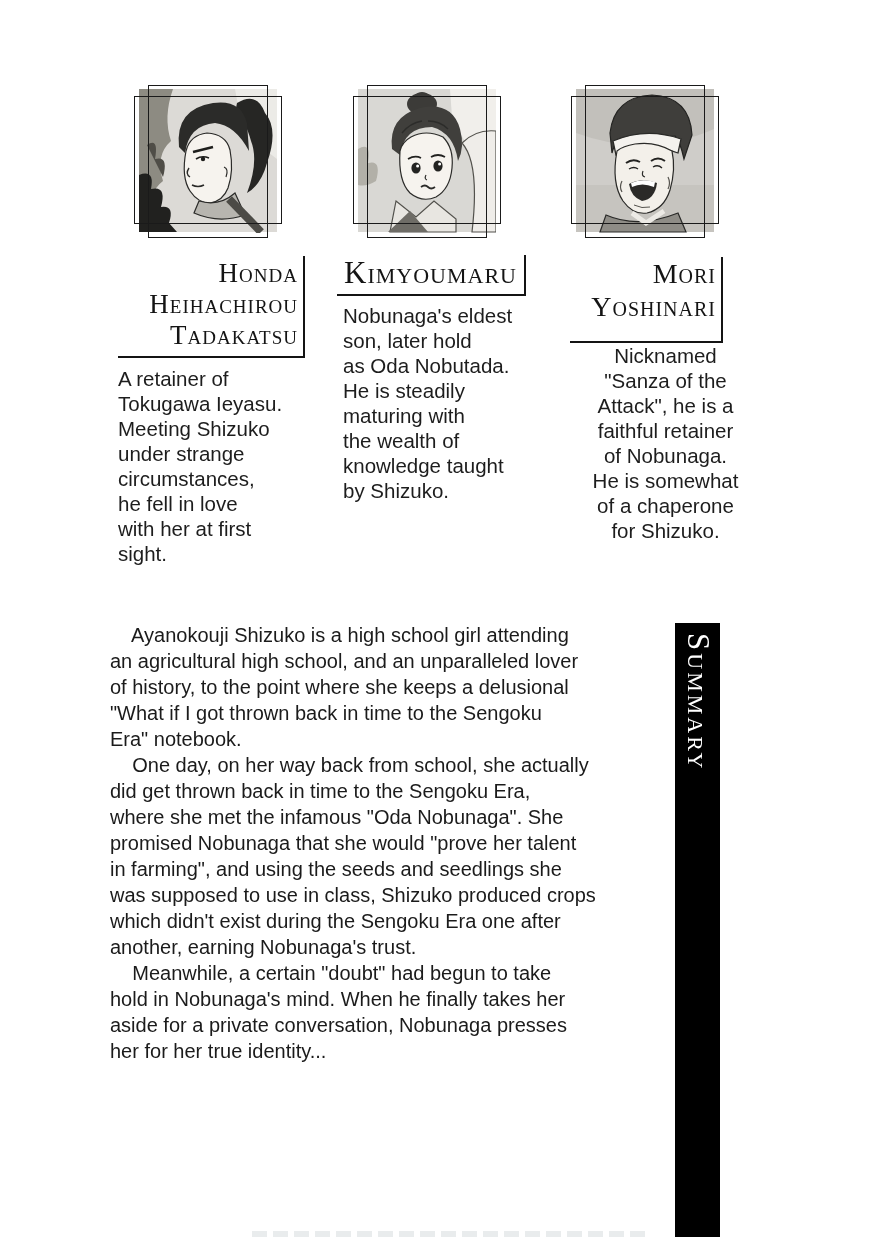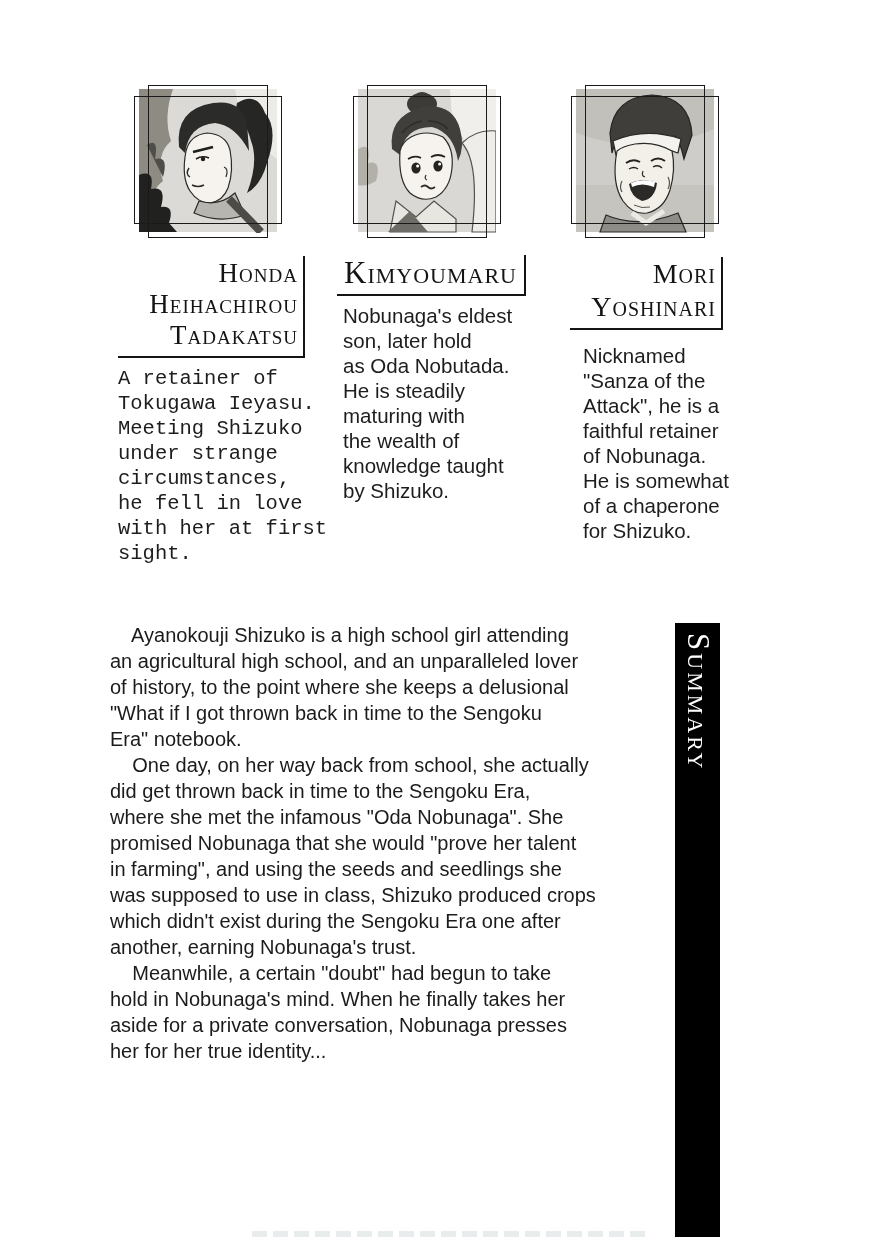--- a/index.html
+++ b/index.html
@@ -63,35 +63,35 @@
   .char-name-2 {
     left: 337px; top: 255px; width: 175px;
     text-align: center;
     font-size: 31px; line-height: 35px;
     padding: 0 6px 4px 6px;
   }
   .char-name-3 {
     left: 570px; top: 257px; width: 146px;
     text-align: right;
     font-size: 28px; line-height: 33px;
-    padding: 0 5px 5px 0;
+    padding: 0 5px 18px 0;
   }
 
   
   .char-desc {
     position: absolute;
     margin: 0;
     font-size: 20.5px;
     line-height: 25px;
     white-space: pre;
     color: #1d1d1d;
   }
-  .char-desc-1 { left: 118px; top: 366px; width: 200px; font-family: Liberation Mono, monospace; }
+  .char-desc-1 { left: 118px; top: 366px; width: 200px; }
   .char-desc-2 { left: 343px; top: 303px; width: 195px; }
-  .char-desc-3 { left: 583px; top: 343px; width: 165px; }
+  .char-desc-3 { left: 583px; top: 343px; width: 165px; text-align: center; }
 
   
   .summary-text {
     position: absolute;
     left: 110px; top: 622px; width: 575px;
   }
   .summary-text p {
     margin: 0;
     font-size: 20px;
     line-height: 26px;

